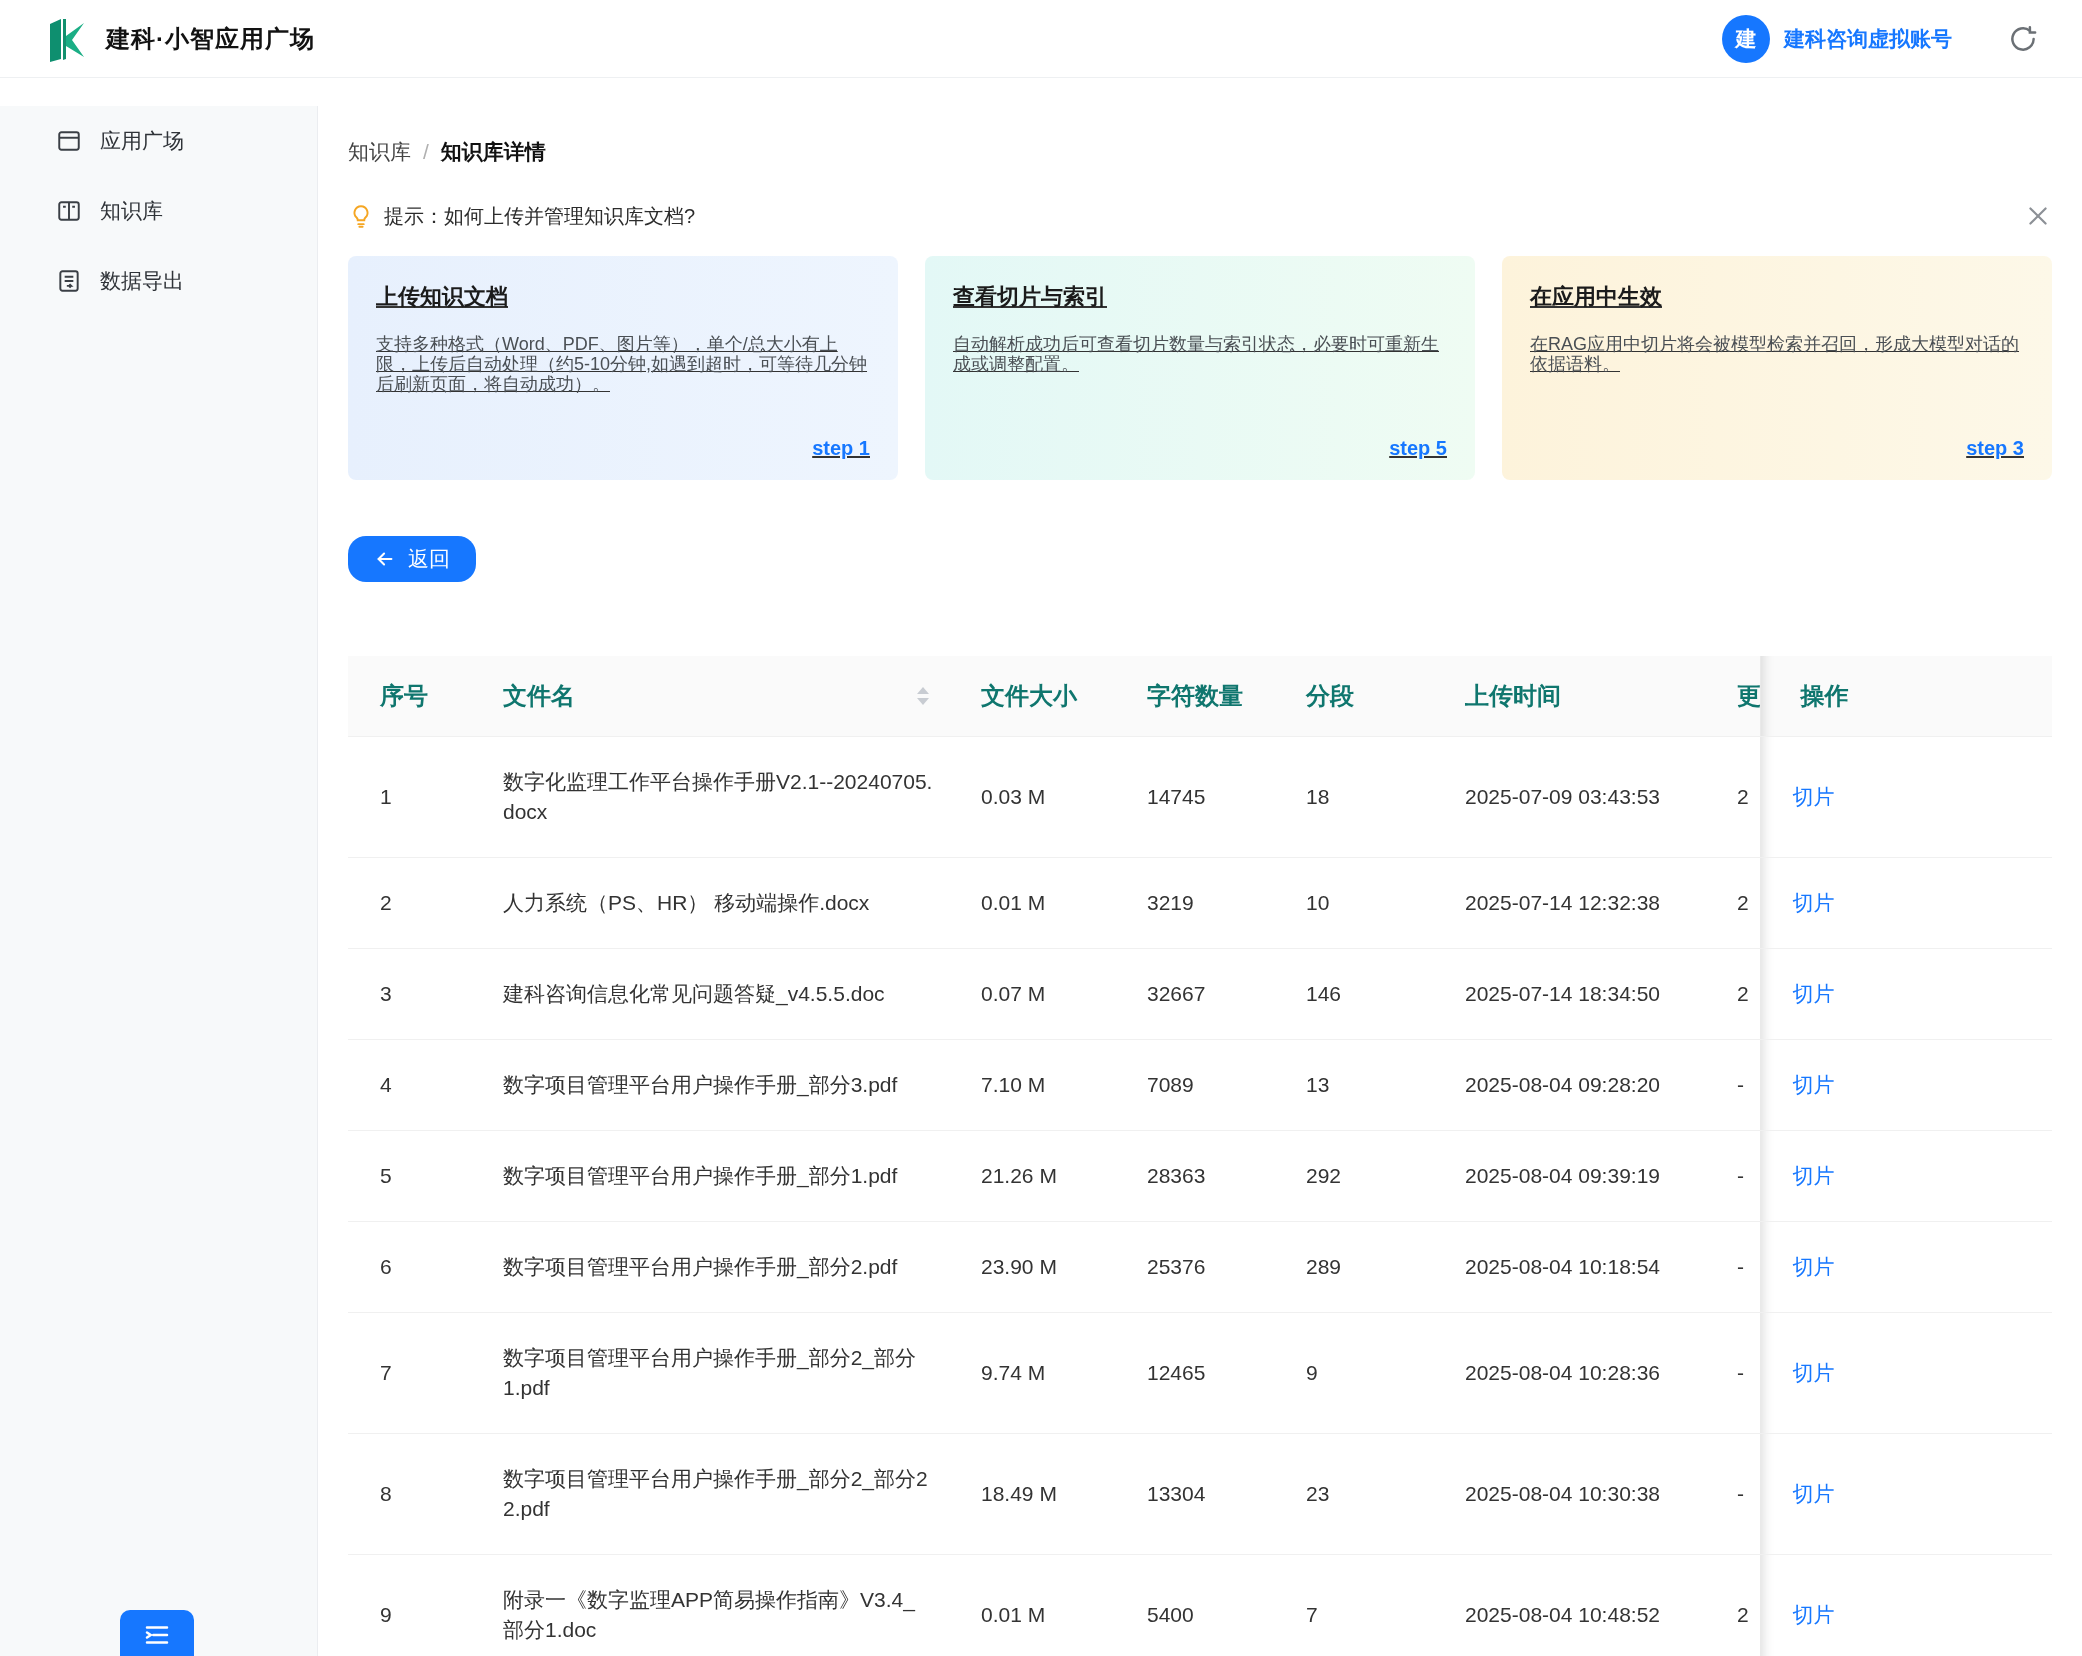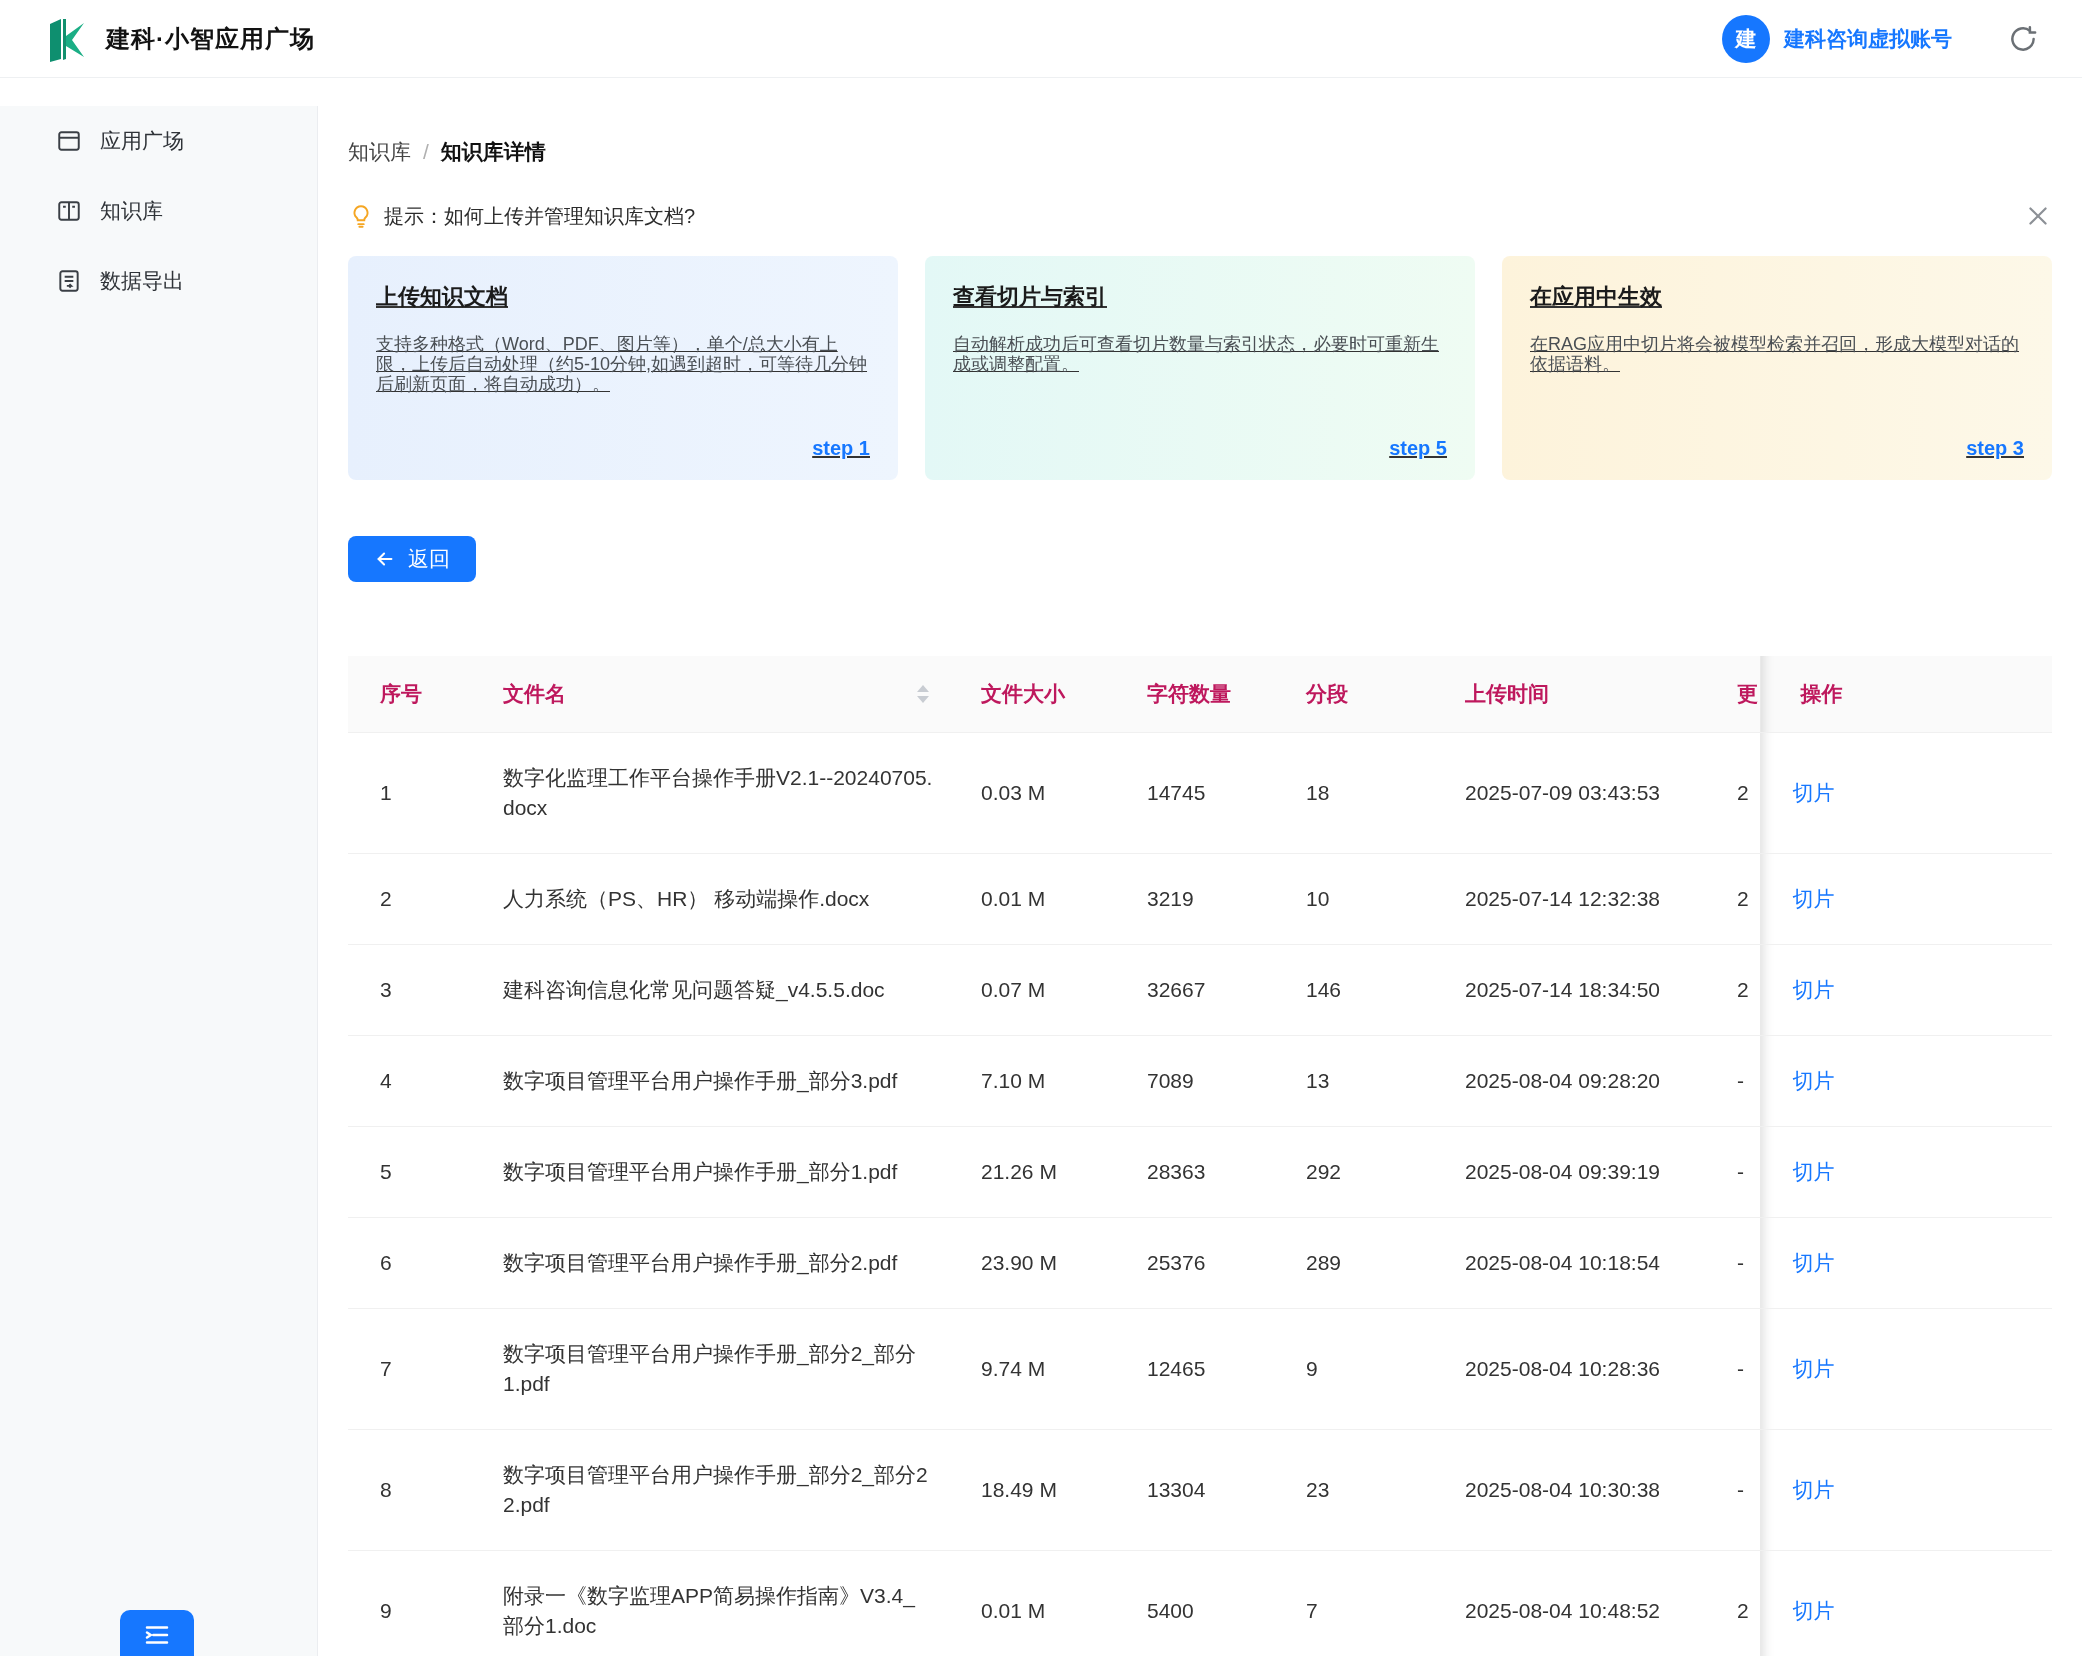--- a/index.html
+++ b/index.html
@@ -63,31 +63,31 @@
   }
   .card-1 { background:linear-gradient(90deg,#e7f0fd,#eef5fe); }
   .card-2 { background:linear-gradient(90deg,#e3f8f6,#effcf3); }
   .card-3 { background:linear-gradient(90deg,#fdf3db,#fdf8e8); }
   .card-title { font-size:22px; font-weight:700; color:#1b1b1b; margin-bottom:22px; }
   .card-body { font-size:18px; color:#4a4f54; line-height:20px; }
   .card-step { margin-top:auto; text-align:right; color:#1677ff; font-weight:700; font-size:20px; }
 
   .back-btn {
     margin-top:56px; display:inline-flex; align-items:center; gap:12px;
-    background:#1677ff; color:#fff; border:none; border-radius:8px;
+    background:#1677ff; color:#fff; border:none; border-radius:18px;
     height:46px; padding:0 26px; font-size:21px; cursor:pointer;
     font-family:inherit;
   }
 
   
   .table-wrap { margin-top:74px; width:1704px; }
   table { border-collapse:collapse; table-layout:fixed; width:1704px; }
   th, td { text-align:left; vertical-align:middle; }
   thead th {
-    background:#fafafa; font-size:21px; font-weight:700; color:#be185d;
+    background:#fafafa; font-size:24px; font-weight:700; color:#0f766e;
     padding:24px 16px 24px 32px; border-bottom:1px solid #f0f0f0; white-space:nowrap; overflow:hidden;
   }
   tbody td {
     font-size:21px; color:#333; padding:30px 16px 30px 32px; line-height:30px;
     border-bottom:1px solid #f0f0f0; overflow:hidden;
   }
   .c-name { word-break:break-all; }
   .c-trunc { padding-left:12px !important; white-space:nowrap; }
   .fixed-col {
     border-left:1px solid #e9e9e9;

